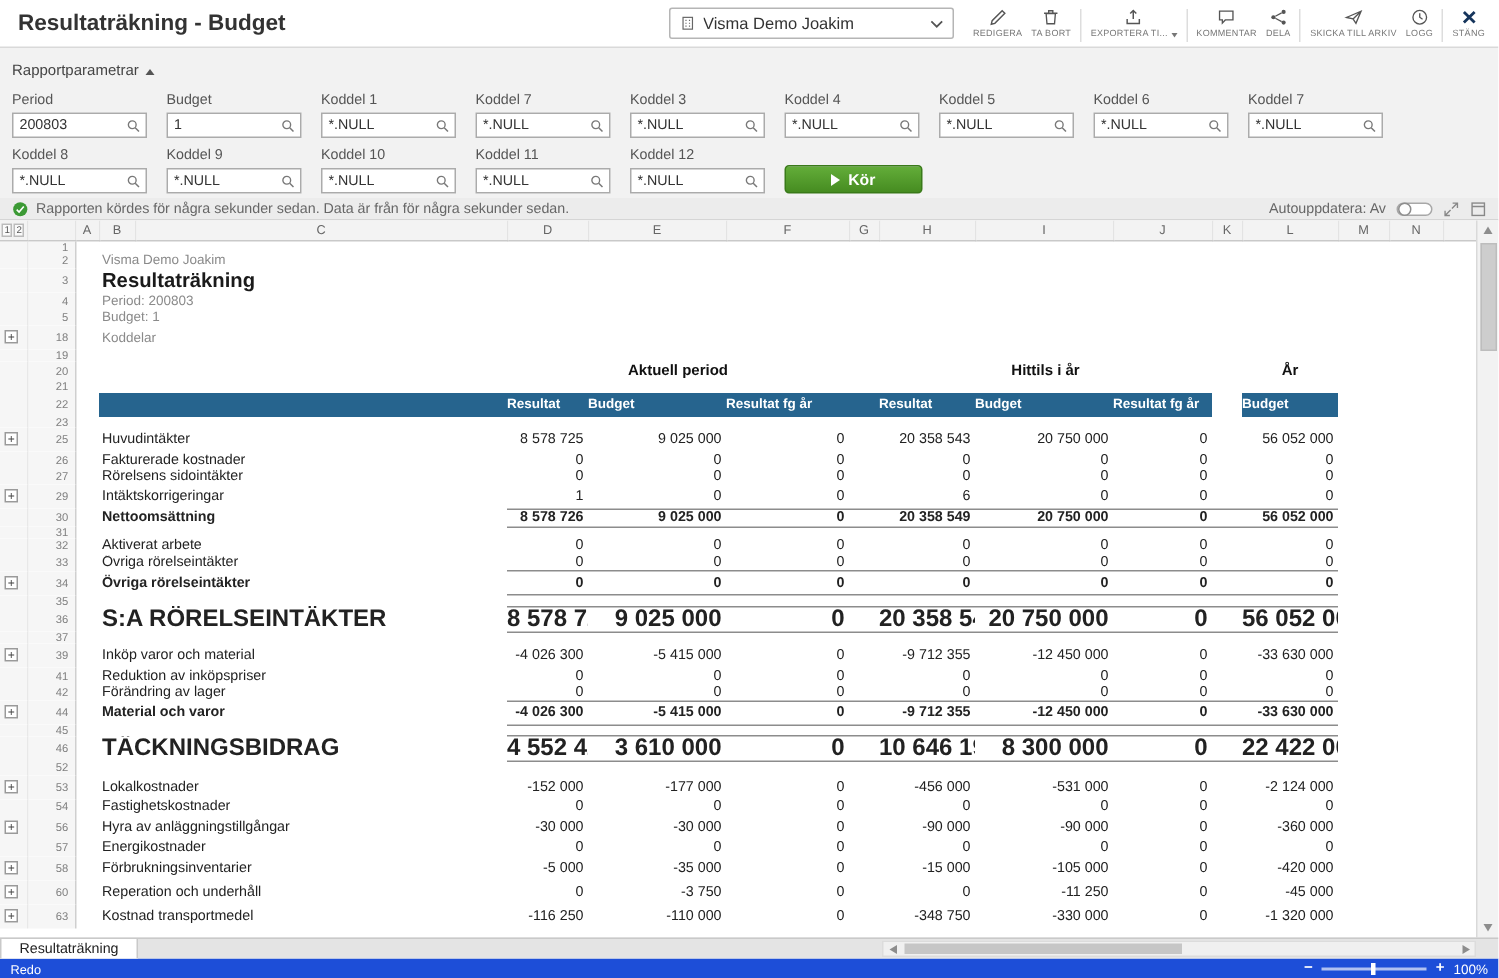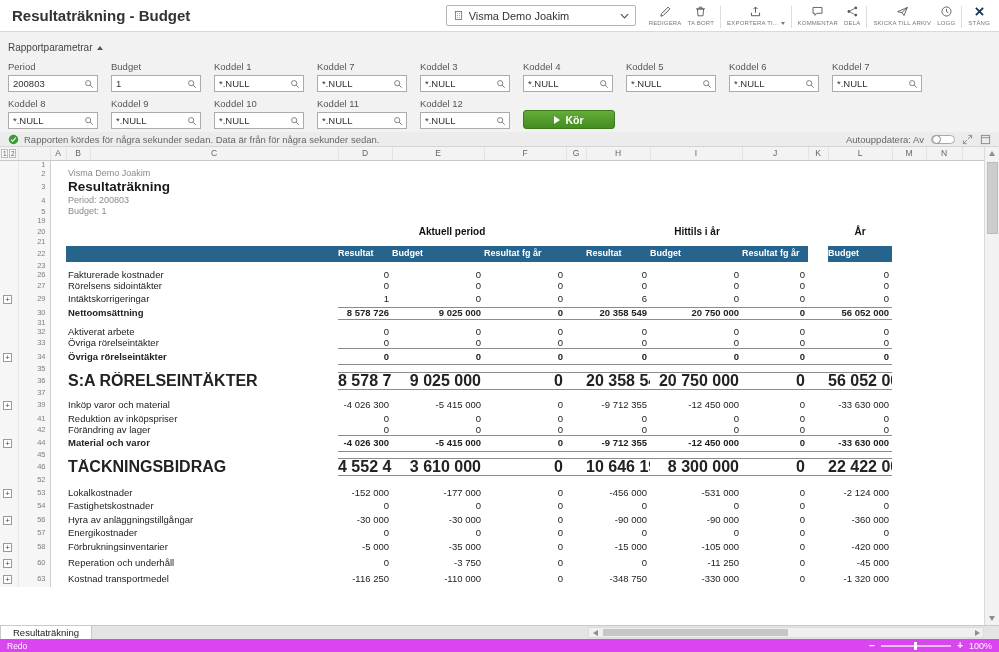--- a/index.html
+++ b/index.html
@@ -76,21 +76,21 @@
   .tabbar{height:14px;background:#e4e4e4;border-top:1px solid #c9c9c9;position:relative;display:flex;flex:0 0 14px;}
   .tab{background:#fff;border-right:1px solid #c9c9c9;border-left:1px solid #c9c9c9;padding:0 12px;font-size:9.5px;line-height:13px;color:#222;cursor:pointer;}
   .hscroll{position:absolute;left:588px;right:15px;top:1px;bottom:1px;background:#f0f0f0;border:1px solid #dcdcdc;display:flex;align-items:center;}
   .harr{width:12px;height:100%;display:flex;align-items:center;justify-content:center;cursor:pointer;flex:0 0 12px;}
   .tri-left{width:0;height:0;border-top:3.5px solid transparent;border-bottom:3.5px solid transparent;border-right:5px solid #8d8d8d;}
   .tri-right{width:0;height:0;border-top:3.5px solid transparent;border-bottom:3.5px solid transparent;border-left:5px solid #8d8d8d;}
   .htrack{flex:1;height:100%;position:relative;}
   .hthumb{position:absolute;left:2px;top:1px;bottom:1px;width:185px;background:#c6c6c6;cursor:grab;}
 
   
-  .statusbar{height:13px;background:#d946ef;color:#fff;display:flex;align-items:center;font-size:8.5px;padding:0 7px;flex:0 0 13px;}
+  .statusbar{height:13px;background:#1d4ed8;color:#fff;display:flex;align-items:center;font-size:8.5px;padding:0 7px;flex:0 0 13px;}
   .zoom{margin-left:auto;display:flex;align-items:center;gap:6px;}
   .zbtn{color:#fff;font-size:10px;line-height:10px;cursor:pointer;font-weight:bold;}
   .zslider{width:70px;height:2px;background:rgba(255,255,255,.65);position:relative;cursor:pointer;}
   .zknob{position:absolute;left:33px;top:-3px;width:3px;height:8px;background:#fff;}
   .zlabel{font-size:9px;cursor:pointer;}
 </style>
 </head>
 <body>
 
 <div class="app">
@@ -465,20 +465,26 @@
               <td class="rn">4</td>
               <td></td>
               <td colspan="14" class="lbl gray">Period: 200803</td>
             </tr>
             <tr style="height:11px" class="gray">
               <td class="gut"></td>
               <td class="rn">5</td>
               <td></td>
               <td colspan="14" class="lbl gray">Budget: 1</td>
             </tr>
+            <tr style="height:11px" class="gray">
+              <td class="gut"><span class="exp"></span></td>
+              <td class="rn">18</td>
+              <td></td>
+              <td colspan="14" class="lbl gray">Koddelar</td>
+            </tr>
             <tr style="height:8px" class="">
               <td class="gut"></td>
               <td class="rn">19</td>
               <td></td>
               <td colspan="14"></td>
             </tr>
             <tr style="height:13px" class="">
               <td class="gut"></td>
               <td class="rn">20</td>
               <td></td>
@@ -516,20 +522,38 @@
               <td class="bd v">Budget</td>
               <td></td>
               <td></td>
               <td></td>
             </tr>
             <tr style="height:7px" class="">
               <td class="gut"></td>
               <td class="rn">23</td>
               <td></td>
               <td colspan="14"></td>
+            </tr>
+            <tr style="height:11px" class="">
+              <td class="gut"><span class="exp"></span></td>
+              <td class="rn">25</td>
+              <td></td>
+              <td colspan="2" class="lbl">Huvudintäkter</td>
+              <td class="num">8 578 725</td>
+              <td class="num">9 025 000</td>
+              <td class="num">0</td>
+              <td class=""></td>
+              <td class="num">20 358 543</td>
+              <td class="num">20 750 000</td>
+              <td class="num">0</td>
+              <td class=""></td>
+              <td class="num">56 052 000</td>
+              <td></td>
+              <td></td>
+              <td></td>
             </tr>
             <tr style="height:11px" class="">
               <td class="gut"></td>
               <td class="rn">26</td>
               <td></td>
               <td colspan="2" class="lbl">Fakturerade kostnader</td>
               <td class="num">0</td>
               <td class="num">0</td>
               <td class="num">0</td>
               <td class=""></td>

